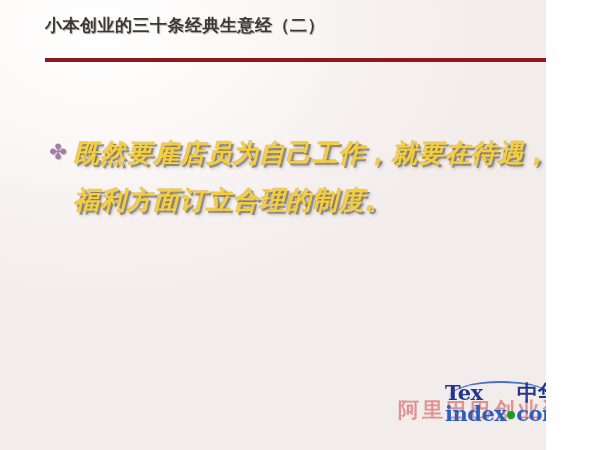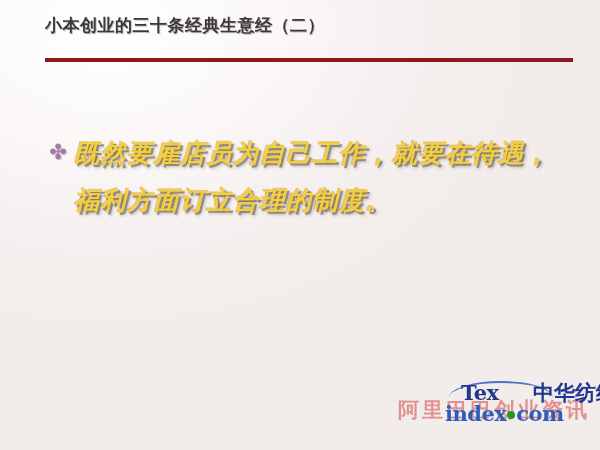--- a/index.html
+++ b/index.html
@@ -8,21 +8,21 @@
   }
   body {
     width: 600px;
     height: 450px;
     overflow: hidden;
     font-family: "Liberation Sans", sans-serif;
   }
 
   #slide {
     position: relative;
-    width: 600px;
+    width: 546px;
     height: 450px;
     box-sizing: border-box;
     background:
       radial-gradient(ellipse 420px 300px at 18% 6%, #ffffff 0%, #fbf8f7 38%, #f5f0ef 72%, #f2ecea 100%);
     overflow: hidden;
   }
 
   
   #title-block {
     position: absolute;
@@ -124,21 +124,20 @@
     left: 0;
     top: 2px;
     white-space: nowrap;
   }
   #logo-tex {
     font-family: "DejaVu Serif", "Liberation Serif", serif;
     font-size: 21px;
     font-weight: bold;
     color: #21368c;
     letter-spacing: -0.5px;
-    margin-left: 16px;
   }
   #logo-cn {
     font-family: "DejaVu Sans", "Liberation Sans", sans-serif;
     font-size: 21px;
     font-weight: bold;
     color: #21368c;
     letter-spacing: 0px;
     margin-left: 30px;
   }
   #logo-row-bottom {

